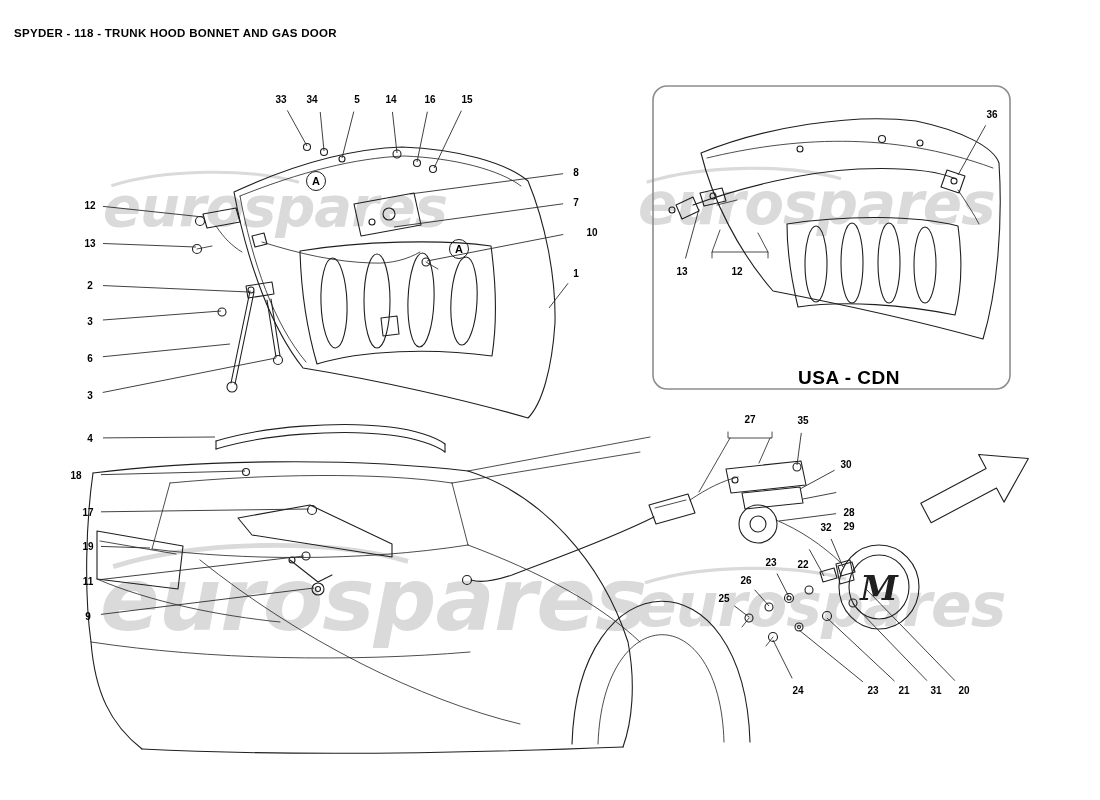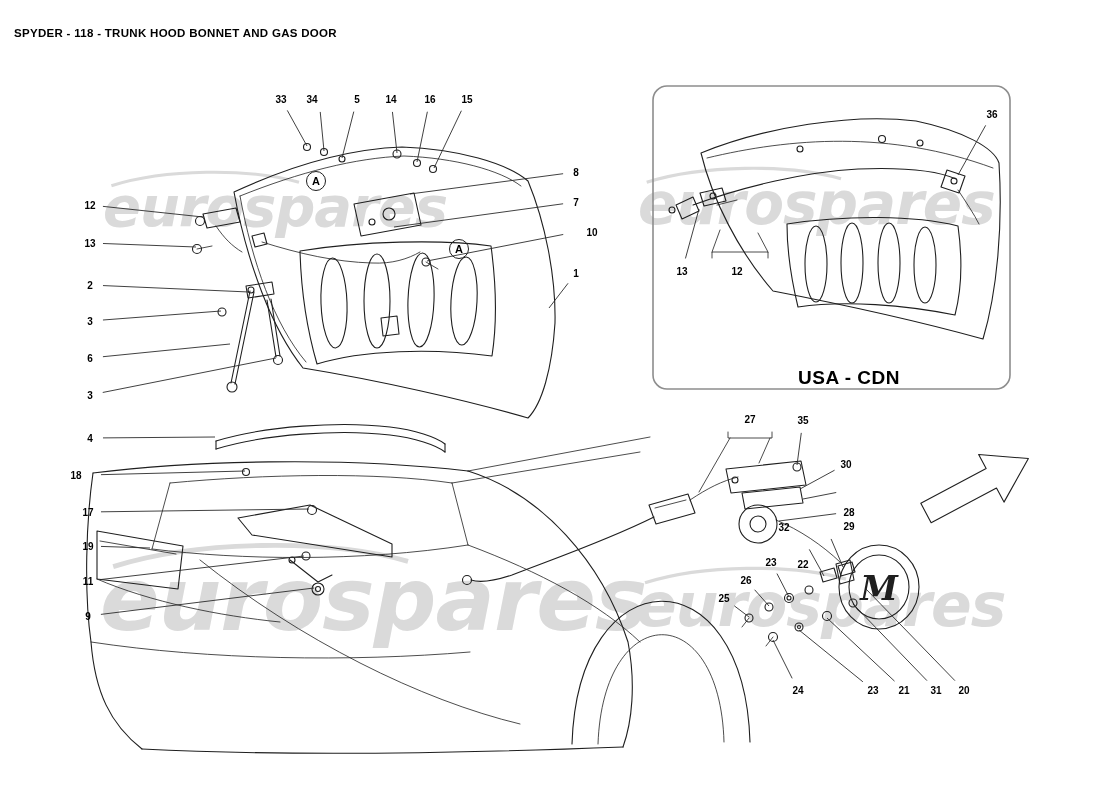--- a/index.html
+++ b/index.html
@@ -264,21 +264,21 @@
     <div class="callout" style="left: 76px; top: 475px;">18</div>
     <div class="callout" style="left: 88px; top: 512px;">17</div>
     <div class="callout" style="left: 88px; top: 546px;">19</div>
     <div class="callout" style="left: 88px; top: 581px;">11</div>
     <div class="callout" style="left: 88px; top: 616px;">9</div>
     <div class="callout" style="left: 750px; top: 419px;">27</div>
     <div class="callout" style="left: 803px; top: 420px;">35</div>
     <div class="callout" style="left: 846px; top: 464px;">30</div>
     <div class="callout" style="left: 849px; top: 490px; margin-top: 36px;">29</div>
     <div class="callout" style="left: 849px; top: 512px;">28</div>
-    <div class="callout" style="left: 784px; top: 527px; text-align: right;">32</div>
+    <div class="callout" style="left: 826px; top: 527px; text-align: right;">32</div>
     <div class="callout" style="left: 803px; top: 538px; margin-top: 26px;">22</div>
     <div class="callout" style="left: 771px; top: 562px;">23</div>
     <div class="callout" style="left: 746px; top: 580px; text-align: center;">26</div>
     <div class="callout" style="left: 724px; top: 598px;">25</div>
     <div class="callout" style="left: 798px; top: 690px;">24</div>
     <div class="callout" style="left: 873px; top: 690px;">23</div>
     <div class="callout" style="left: 904px; top: 690px;">21</div>
     <div class="callout" style="left: 936px; top: 690px;">31</div>
     <div class="callout" style="left: 964px; top: 690px;">20</div>
     <div class="callout" style="left: 682px; top: 271px;">13</div>

